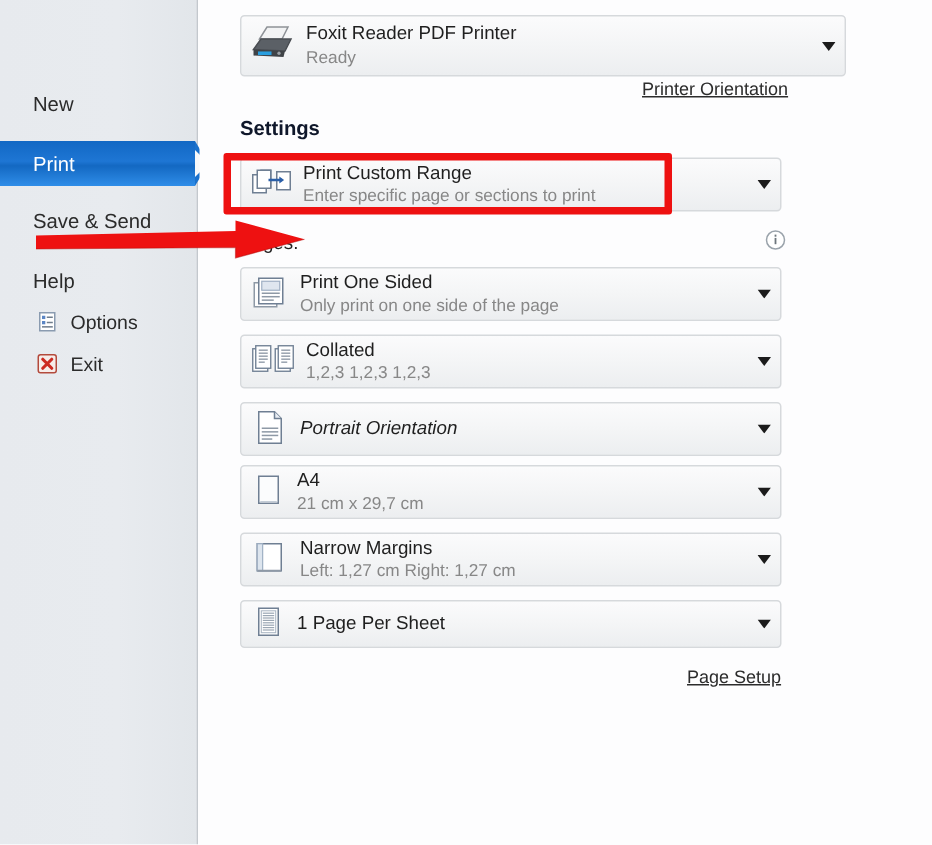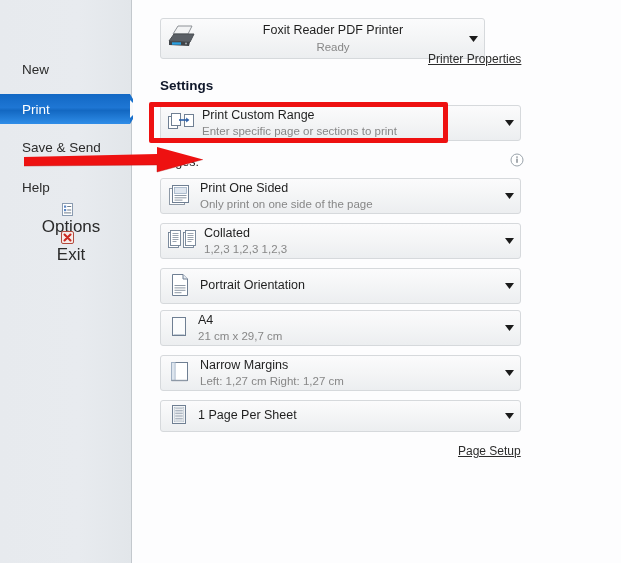--- a/index.html
+++ b/index.html
@@ -40,22 +40,22 @@
   }
   .nav-item.selected .notch:after{
     content:"";position:absolute;left:-9px;top:-9px;
     width:0;height:0;
     border-top:9px solid transparent;
     border-bottom:9px solid transparent;
     border-left:9px solid #f8f9fa;
   }
   .nav-small{
     position:absolute;left:0;width:132px;height:24px;
-    display:flex;align-items:center;padding-left:10px;box-sizing:border-box;
-    font-size:17px;color:#2b2b2b;flex-direction:column;
+    display:flex;align-items:center;padding-left:24px;box-sizing:border-box;
+    font-size:13px;color:#2b2b2b;
   }
   .nav-small .ico{width:15px;height:15px;margin-right:8px;flex:0 0 auto;display:block;}
 
   
   .panel{position:absolute;left:133px;top:0;width:488px;height:563px;background:#fdfdfe;}
 
   .combo{
     position:absolute;
     background:linear-gradient(to bottom,#fbfbfc 0%,#f4f5f6 50%,#eceef0 100%);
     border:1px solid #d6d9dc;
@@ -152,42 +152,42 @@
         <rect x="1.5" y="1.5" width="12" height="12" rx="1.5" fill="#f6ece9" stroke="#b34a3c" stroke-width="1"></rect>
         <path d="M4.5 4.5 L10.5 10.5 M10.5 4.5 L4.5 10.5" stroke="#cc2a21" stroke-width="2.1" stroke-linecap="round"></path>
       </svg>
     </span>
     <span>Exit</span>
   </div>
 </div>
 
 <div class="panel">
 
-  <div class="combo" style="left:27px;top:18px;width:325px;height:41px;text-align:center;">
+  <div class="combo" style="left:27px;top:10px;width:404px;height:41px;">
     <span class="ic">
       <svg width="30" height="28" viewBox="0 0 30 28">
         <path d="M6 11 L11 3 L25 3 L21 11 Z" fill="#f2f3f4" stroke="#8e9297" stroke-width="1"></path>
         <path d="M2 18 L7 11 L27 11 L23 19 Z" fill="#5b6066" stroke="#4a4e53" stroke-width="1"></path>
         <path d="M2 18 L23 19 L22 23 L2 22 Z" fill="#3f4347"></path>
         <rect x="5" y="19.3" width="9" height="2.4" fill="#2a9fe0"></rect>
         <circle cx="19" cy="20.5" r="1.1" fill="#9aa0a6"></circle>
       </svg>
     </span>
     <span class="txtwrap">
       <span class="t1" style="display:block;">Foxit Reader PDF Printer</span>
       <span class="t2" style="display:block;">Ready</span>
     </span>
     <span class="caret">
       <svg width="9" height="6" viewBox="0 0 9 6">
           <path d="M0 0 H9 L4.5 6 Z" fill="#1b1b1b"></path>
         </svg>
     </span>
   </div>
 
-  <a class="link" style="left:295px;top:52px;">Printer Properties</a>
+  <a class="link" style="left:295px;top:52px;">Printer Orientation</a>
 
   <div class="settings-hdr">Settings</div>
 
   <div class="combo" style="left:27px;top:105px;width:361px;height:36px;">
     <span class="ic">
       <svg width="28" height="22" viewBox="0 0 28 22">
         <rect x="1.5" y="5.5" width="9" height="12" fill="#ffffff" stroke="#6f7f93" stroke-width="1"></rect>
         <rect x="4.5" y="2.5" width="9" height="12" fill="#ffffff" stroke="#6f7f93" stroke-width="1"></rect>
         <path d="M6.5 2.5 L13.5 2.5 L13.5 14.5" fill="none" stroke="#6f7f93" stroke-width="1"></path>
         <rect x="17.5" y="3.5" width="9" height="12" fill="#ffffff" stroke="#6f7f93" stroke-width="1"></rect>
@@ -265,21 +265,21 @@
       <span class="t1" style="display:block;">Collated</span>
       <span class="t2" style="display:block;">1,2,3   1,2,3   1,2,3</span>
     </span>
     <span class="caret">
       <svg width="9" height="6" viewBox="0 0 9 6">
           <path d="M0 0 H9 L4.5 6 Z" fill="#1b1b1b"></path>
         </svg>
     </span>
   </div>
 
-  <div class="combo" style="left:27px;top:268px;width:361px;height:36px;">
+  <div class="combo" style="left:27px;top:268px;width:361px;height:36px;font-style:italic;">
     <span class="ic">
       <svg width="26" height="26" viewBox="0 0 26 26">
         <path d="M5.5 2.5 H16 L20.5 7 V23.5 H5.5 Z" fill="#ffffff" stroke="#6f7f93" stroke-width="1"></path>
         <path d="M16 2.5 V7 H20.5" fill="#e8edf3" stroke="#6f7f93" stroke-width="1"></path>
         <g fill="#8e99a6">
           <rect x="7.5" y="13" width="11" height="1"></rect>
             <rect x="7.5" y="15.4" width="11" height="1"></rect>
           <rect x="7.5" y="17.8" width="11" height="1"></rect>
             <rect x="7.5" y="20.2" width="7" height="1"></rect>
         </g>

